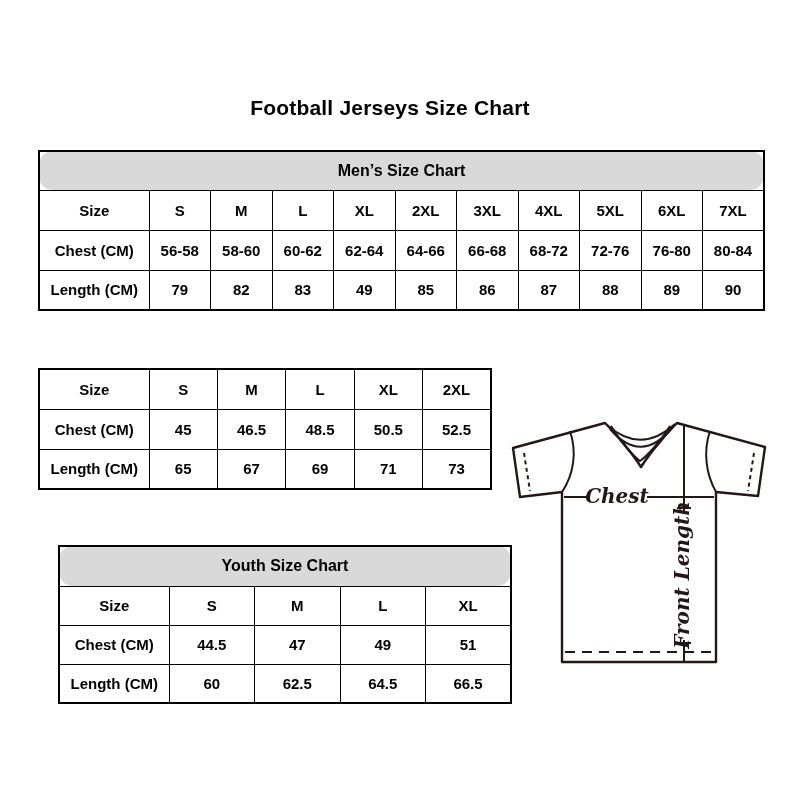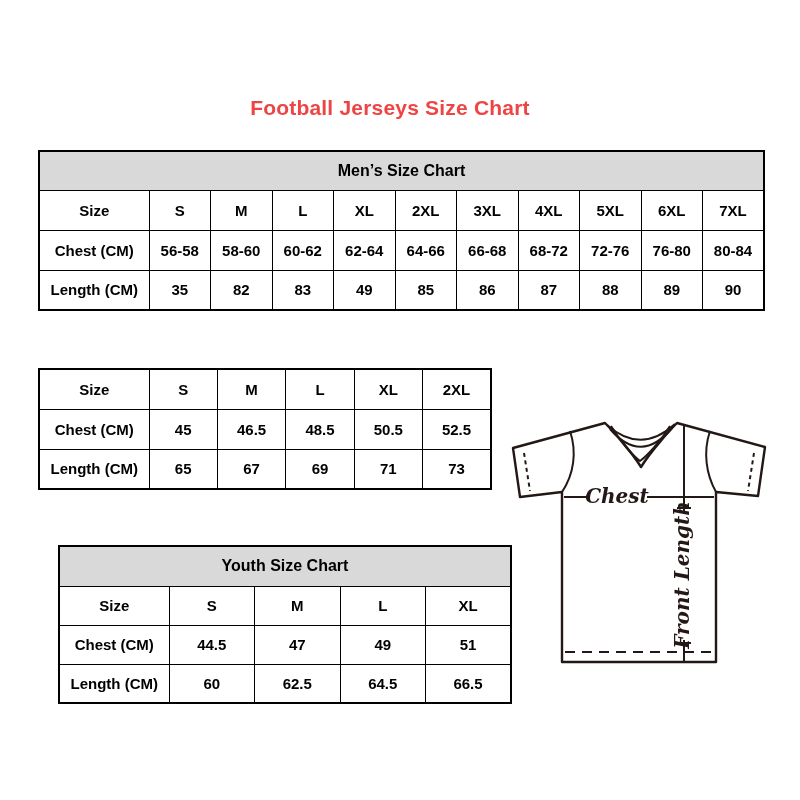--- a/index.html
+++ b/index.html
@@ -2,34 +2,34 @@
 <html><head>
 <meta charset="utf-8">
 <style>
   html,body { margin:0; padding:0; background:#ffffff; }
   .page {
     position:relative; width:800px; height:800px; background:#ffffff;
     font-family:"Liberation Sans", sans-serif; color:#000; overflow:hidden;
   }
   .page-title {
     position:absolute; top:96px; left:0; width:780px; text-align:center;
-    font-size:21px; font-weight:bold; letter-spacing:0.2px; color:#ef4444;
+    font-size:21px; font-weight:bold; letter-spacing:0.2px; color:#000000;
   }
   table.size-table {
     position:absolute; border-collapse:collapse; table-layout:fixed;
     background:#fff; border:2px solid #000;
   }
   table.size-table td {
     border:1.5px solid #000; text-align:center; vertical-align:middle;
     font-weight:bold; font-size:15px; color:#000; padding:0; overflow:hidden;
   }
   table.size-table tr { height:40px; }
   table.size-table tr.hdr { height:39px; }
   table.size-table tr.hdr td {
-    background:#d9d9d9; font-size:16px;
+    background:#d9d9d9; font-size:16px;border-radius:14px;
   }
   table.youth tr { height:39px; }
   table.youth tr.hdr { height:40px; }
   .mens   { left:38px; top:150px; width:725px; }
   .womens { left:38px; top:368px; width:452px; }
   .youth  { left:38px; top:545px; width:452px;margin-left:20px; }
   .jersey-svg { position:absolute; left:495px; top:400px; width:285px; height:285px; }
   .measure-label {
     font-family:"DejaVu Serif", serif; font-style:italic; font-weight:bold;
     font-size:20px; fill:#231815;
@@ -81,21 +81,21 @@
       <td>62-64</td>
       <td>64-66</td>
       <td>66-68</td>
       <td>68-72</td>
       <td>72-76</td>
       <td>76-80</td>
       <td>80-84</td>
     </tr>
     <tr>
       <td>Length (CM)</td>
-      <td>35</td>
+      <td>79</td>
       <td>82</td>
       <td>83</td>
       <td>49</td>
       <td>85</td>
       <td>86</td>
       <td>87</td>
       <td>88</td>
       <td>89</td>
       <td>90</td>
     </tr>

